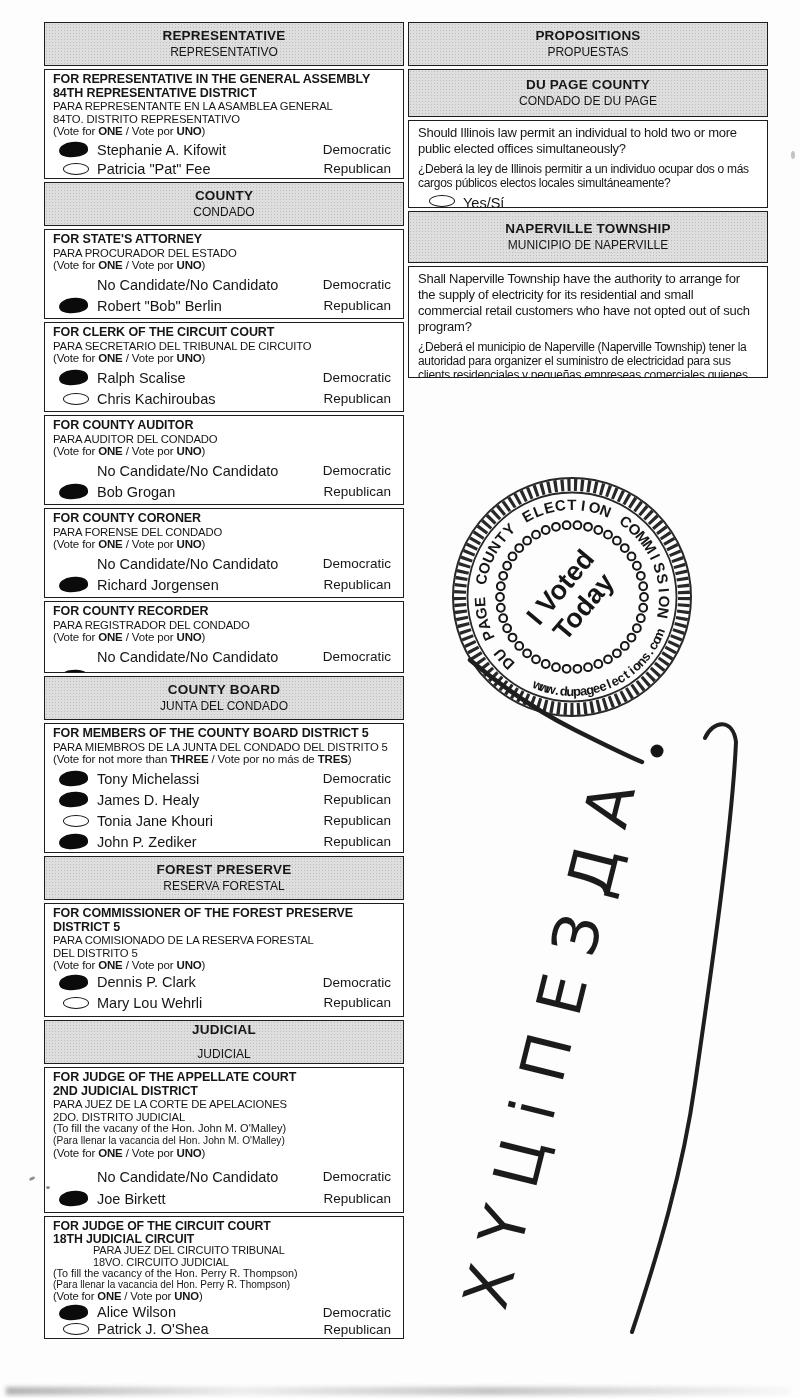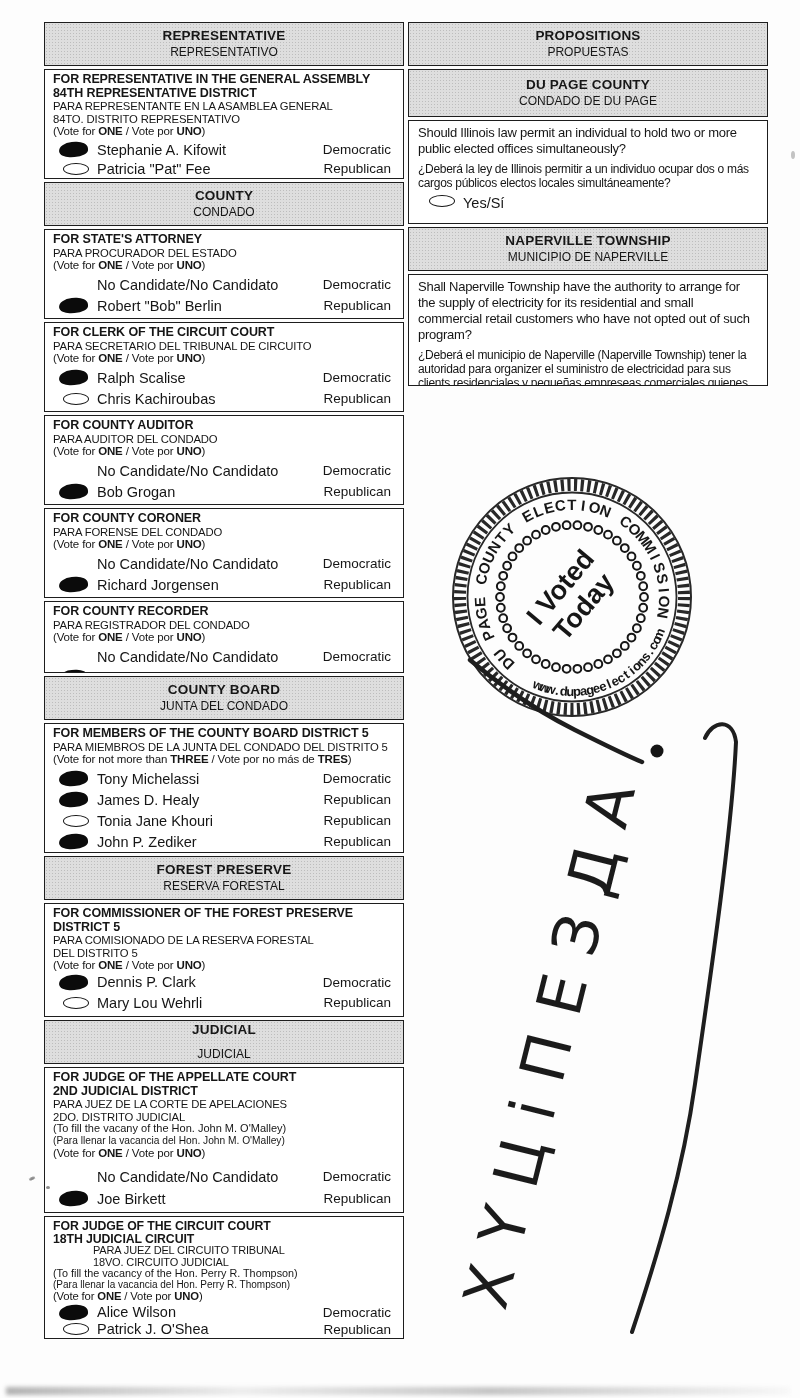--- a/index.html
+++ b/index.html
@@ -316,33 +316,33 @@
   </div>
 <div class="col" id="right-col" style="left:408px;top:22px;width:360px;">
     <div class="sec header" style="height: 44px;">
       <div class="h1">PROPOSITIONS</div>
       <div class="h2">PROPUESTAS</div>
     </div>
     <div class="sec header" style="height: 48px;">
       <div class="h1">DU PAGE COUNTY</div>
       <div class="h2">CONDADO DE DU PAGE</div>
     </div>
-    <div class="sec question" style="height: 104px;">
+    <div class="sec question" style="height: 88px;">
       <div class="q-en">Should Illinois law permit an individual to hold two or more public elected offices simultaneously?</div>
       <div class="q-es">¿Deberá la ley de Illinois permitir a un individuo ocupar dos o más cargos públicos electos locales simultáneamente?</div>
       <div class="q-rows">
         <div class="q-row">
           <div class="slot">
             <div class="oval"></div>
           </div>
           <div class="q-label">Yes/Sí</div>
         </div>
       </div>
     </div>
-    <div class="sec header" style="height: 44px;">
+    <div class="sec header" style="height: 52px;">
       <div class="h1">NAPERVILLE TOWNSHIP</div>
       <div class="h2">MUNICIPIO DE NAPERVILLE</div>
     </div>
     <div class="sec question" style="height: 112px;">
       <div class="q-en">Shall Naperville Township have the authority to arrange for the supply of electricity for its residential and small commercial retail customers who have not opted out of such program?</div>
       <div class="q-es">¿Deberá el municipio de Naperville (Naperville Township) tener la autoridad para organizer el suministro de electricidad para sus clients residenciales y pequeñas empreseas comerciales quienes no hayan optado fuera de este programa?</div>
       <div class="q-rows">
         <div class="q-row">
           <div class="slot">
             <div class="mark"></div>

